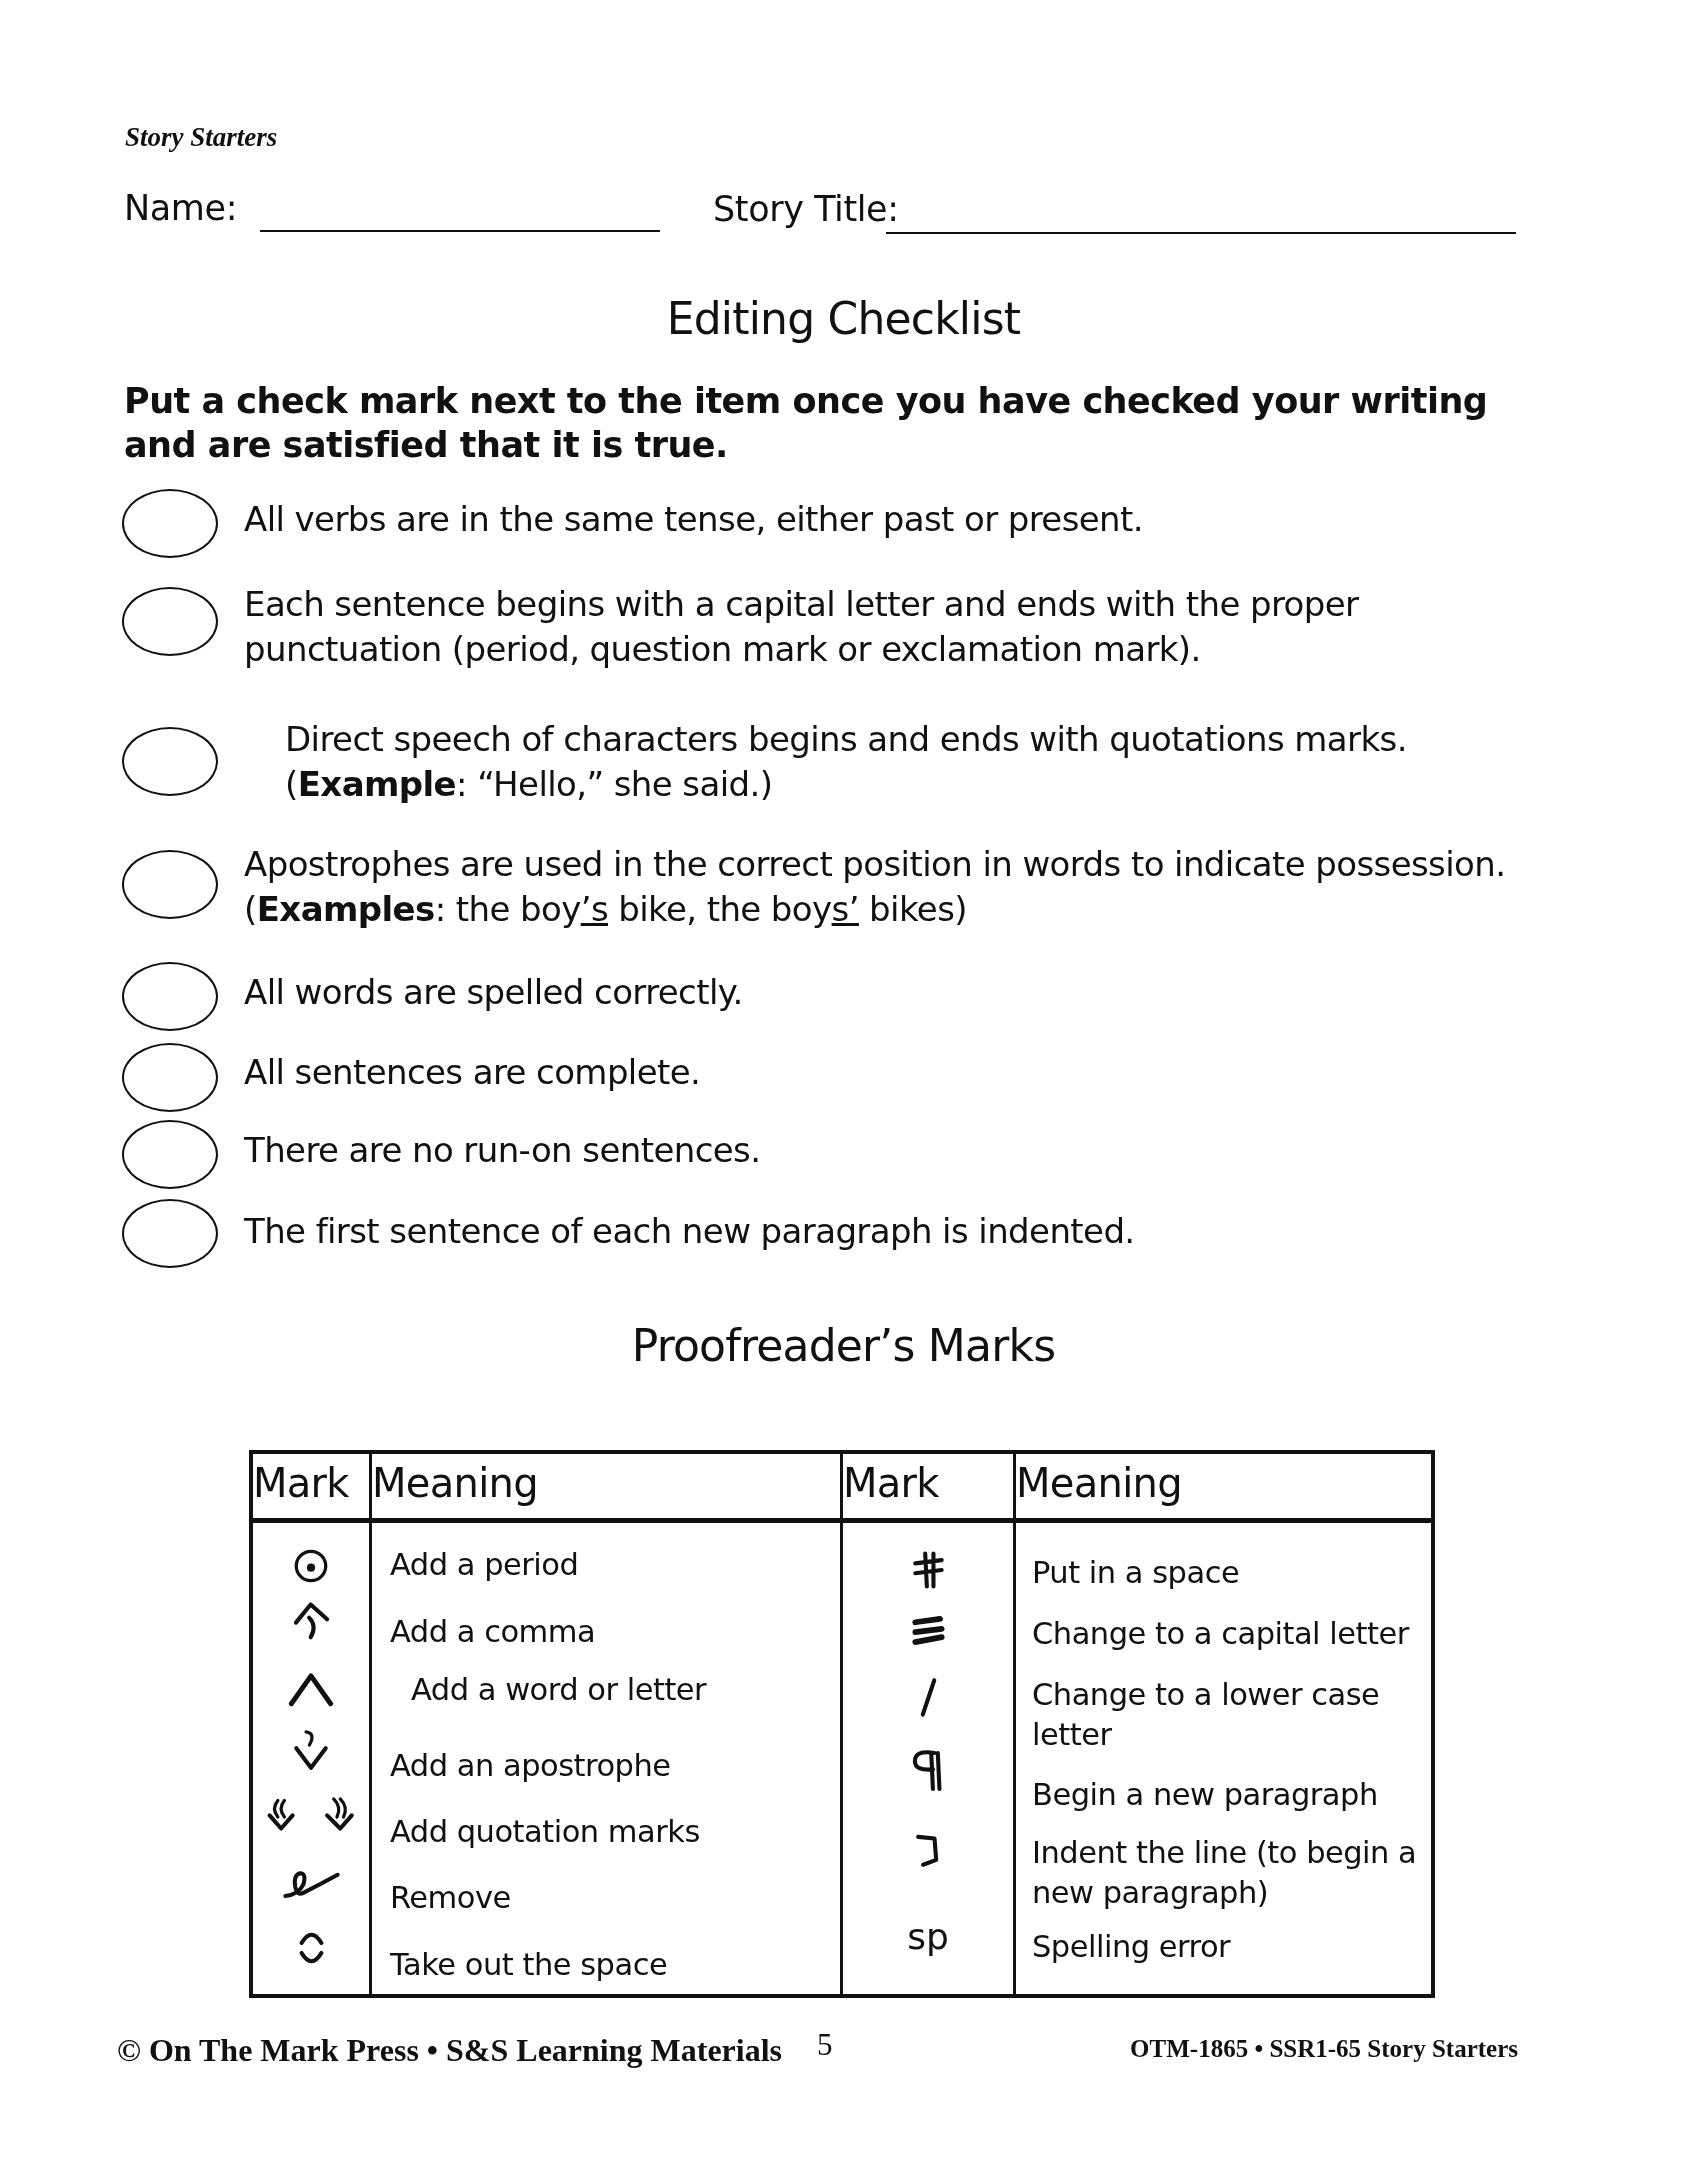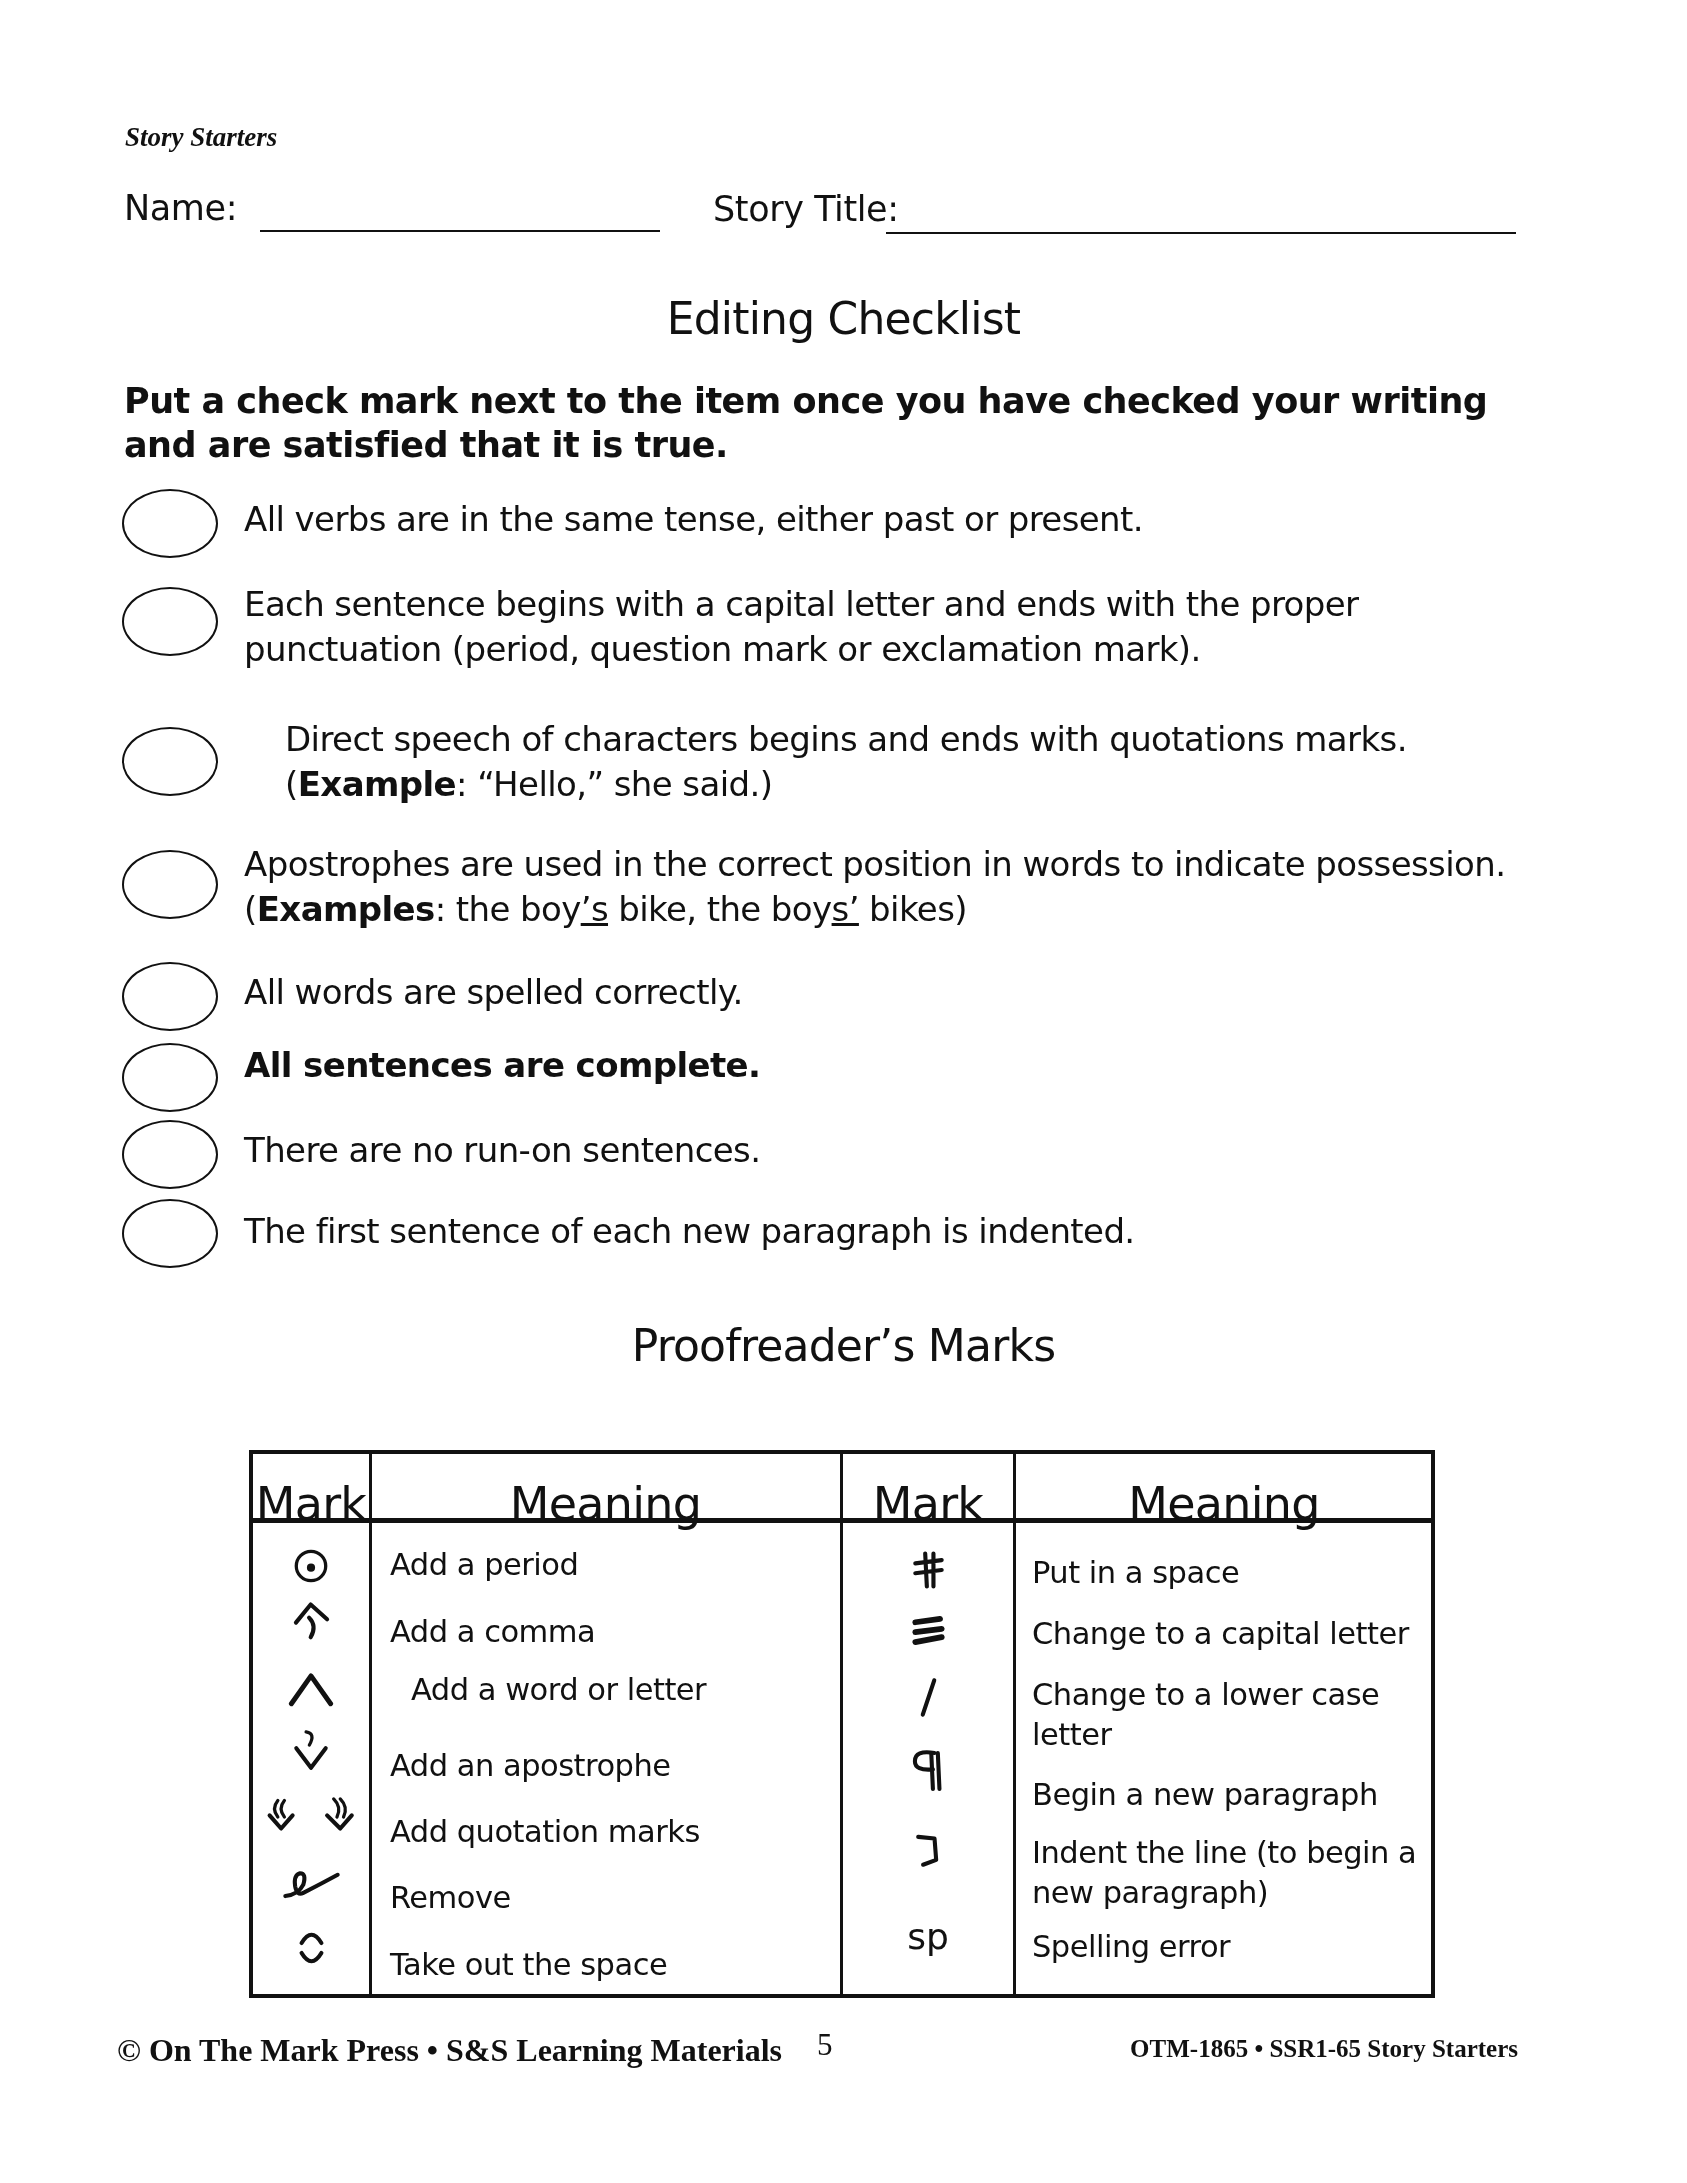--- a/index.html
+++ b/index.html
@@ -22,21 +22,21 @@
   .check-circle { position: absolute; left: 0; top: 0; width: 96px; height: 69px; border: 2.5px solid #111; border-radius: 50%; box-sizing: border-box; background: transparent; cursor: pointer; }
   .check-text { position: absolute; left: 122px; top: 0; width: 1277px; font-size: 34px; line-height: 45px; letter-spacing: -0.6px; }
   .check-text b { font-weight: bold; }
   .u { text-decoration: underline; text-decoration-thickness: 2.5px; }
 
   #marks-title { top: 1320px; }
 
   #marks-table { left: 249px; top: 1450px; width: 1186px; height: 548px; border: 4.1px solid #111; box-sizing: border-box; }
   .col-div { position: absolute; top: 0; bottom: 0; width: 0; border-left: 3.3px solid #111; }
   #hdr-bottom { position: absolute; left: 0; right: 0; top: 64px; height: 0; border-top: 5px solid #111; }
-  .th { position: absolute; top: 23px; font-size: 46px; text-align: center; letter-spacing: -0.7px; }
+  .th { position: absolute; top: 6px; font-size: 40px; letter-spacing: -0.7px; }
   .mark-cell { position: absolute; text-align: center; display: flex; align-items: center; justify-content: center; }
   .meaning-cell { position: absolute; font-size: 30.5px; line-height: 40px; letter-spacing: -0.5px; }
 
   #footer-left { left: 117px; top: 2032px; font-size: 32px; font-weight: bold; }
   #footer-page { left: 817px; top: 2027px; font-size: 31px; }
   #footer-right { right: 169px; top: 2035px; font-size: 25px; font-weight: bold; }
 </style>
 </head>
 <body>
 
@@ -69,21 +69,21 @@
   <div class="check-text sans" style="top:-8.2px;"><span>Apostrophes are used in the correct position in words to indicate possession.  (</span><b>Examples</b><span>:  the boy</span><span class="u">’s</span><span> bike, the boy</span><span class="u">s’</span><span> bikes)</span></div>
 </div>
 
 <div class="abs check-item" style="top:962px;">
   <div class="check-circle"></div>
   <div class="check-text sans" style="top:8.2px;">All words are spelled correctly.</div>
 </div>
 
 <div class="abs check-item" style="top:1043px;">
   <div class="check-circle"></div>
-  <div class="check-text sans" style="top:0;font-weight:bold;">All sentences are complete.</div>
+  <div class="check-text sans" style="top:7px;">All sentences are complete.</div>
 </div>
 
 <div class="abs check-item" style="top:1120px;">
   <div class="check-circle"></div>
   <div class="check-text sans" style="top:8.2px;">There are no run-on sentences.</div>
 </div>
 
 <div class="abs check-item" style="top:1199px;">
   <div class="check-circle"></div>
   <div class="check-text sans" style="top:10px;">The first sentence of each new paragraph is indented.</div>

